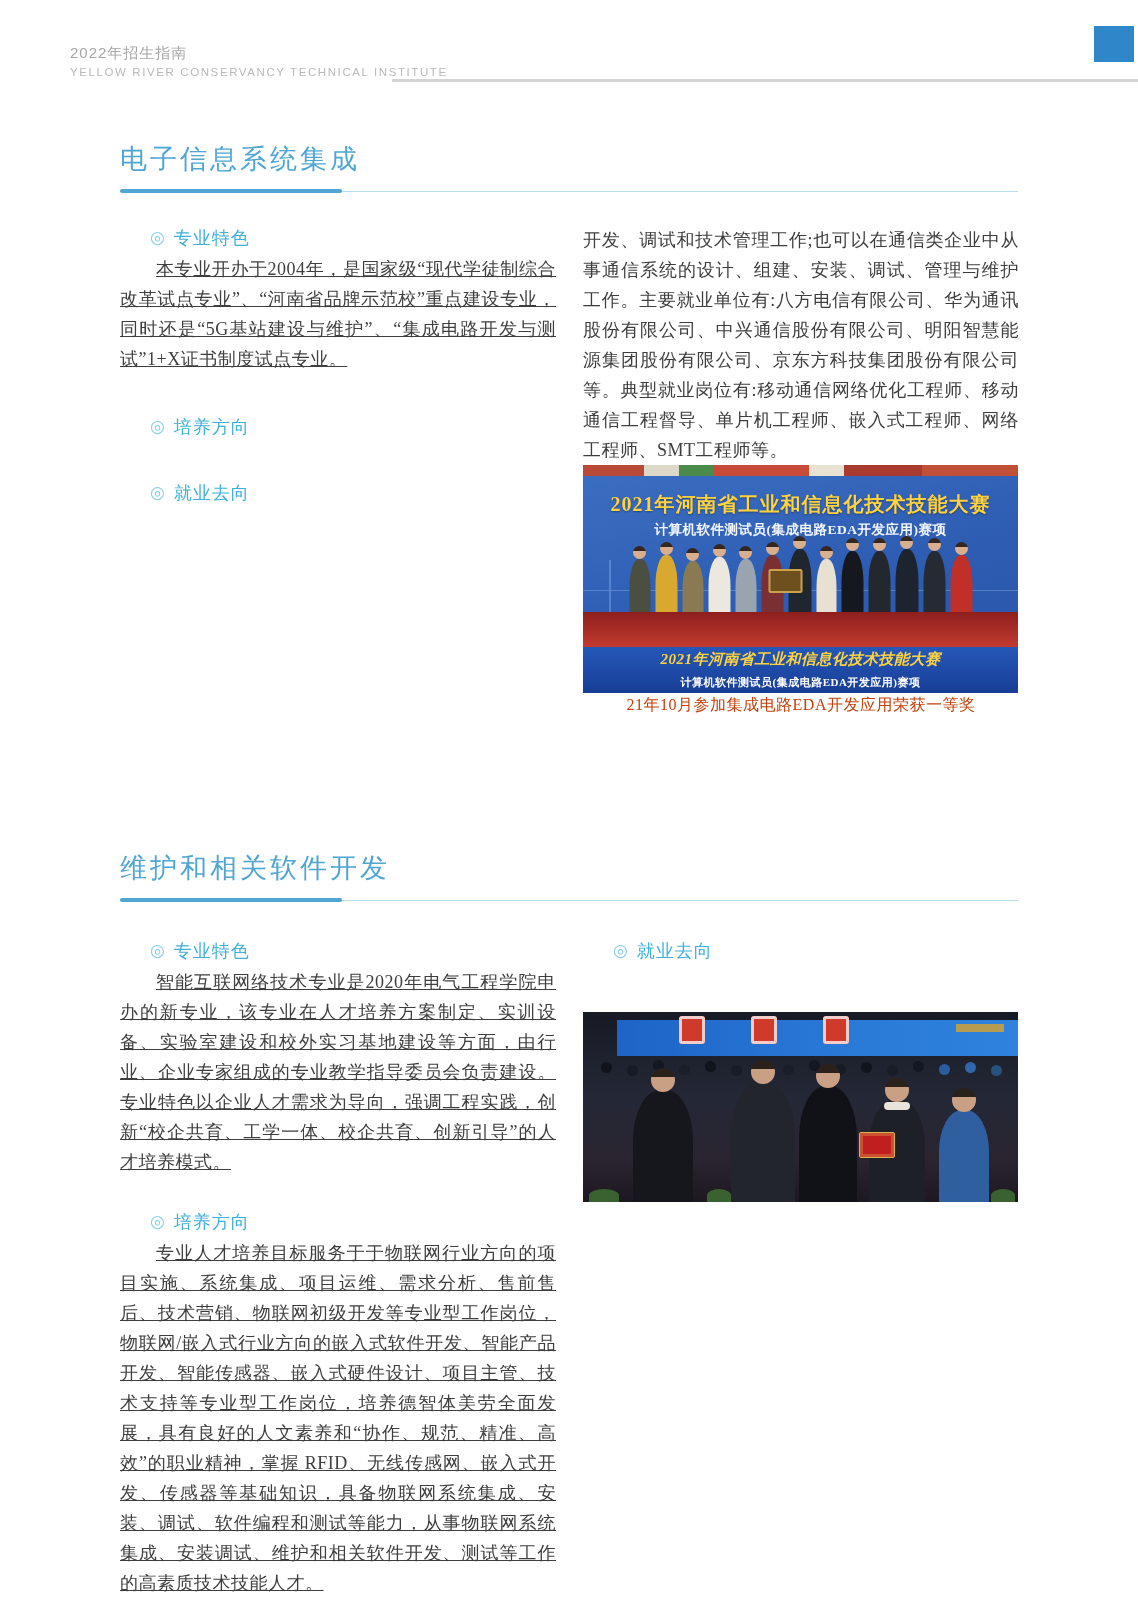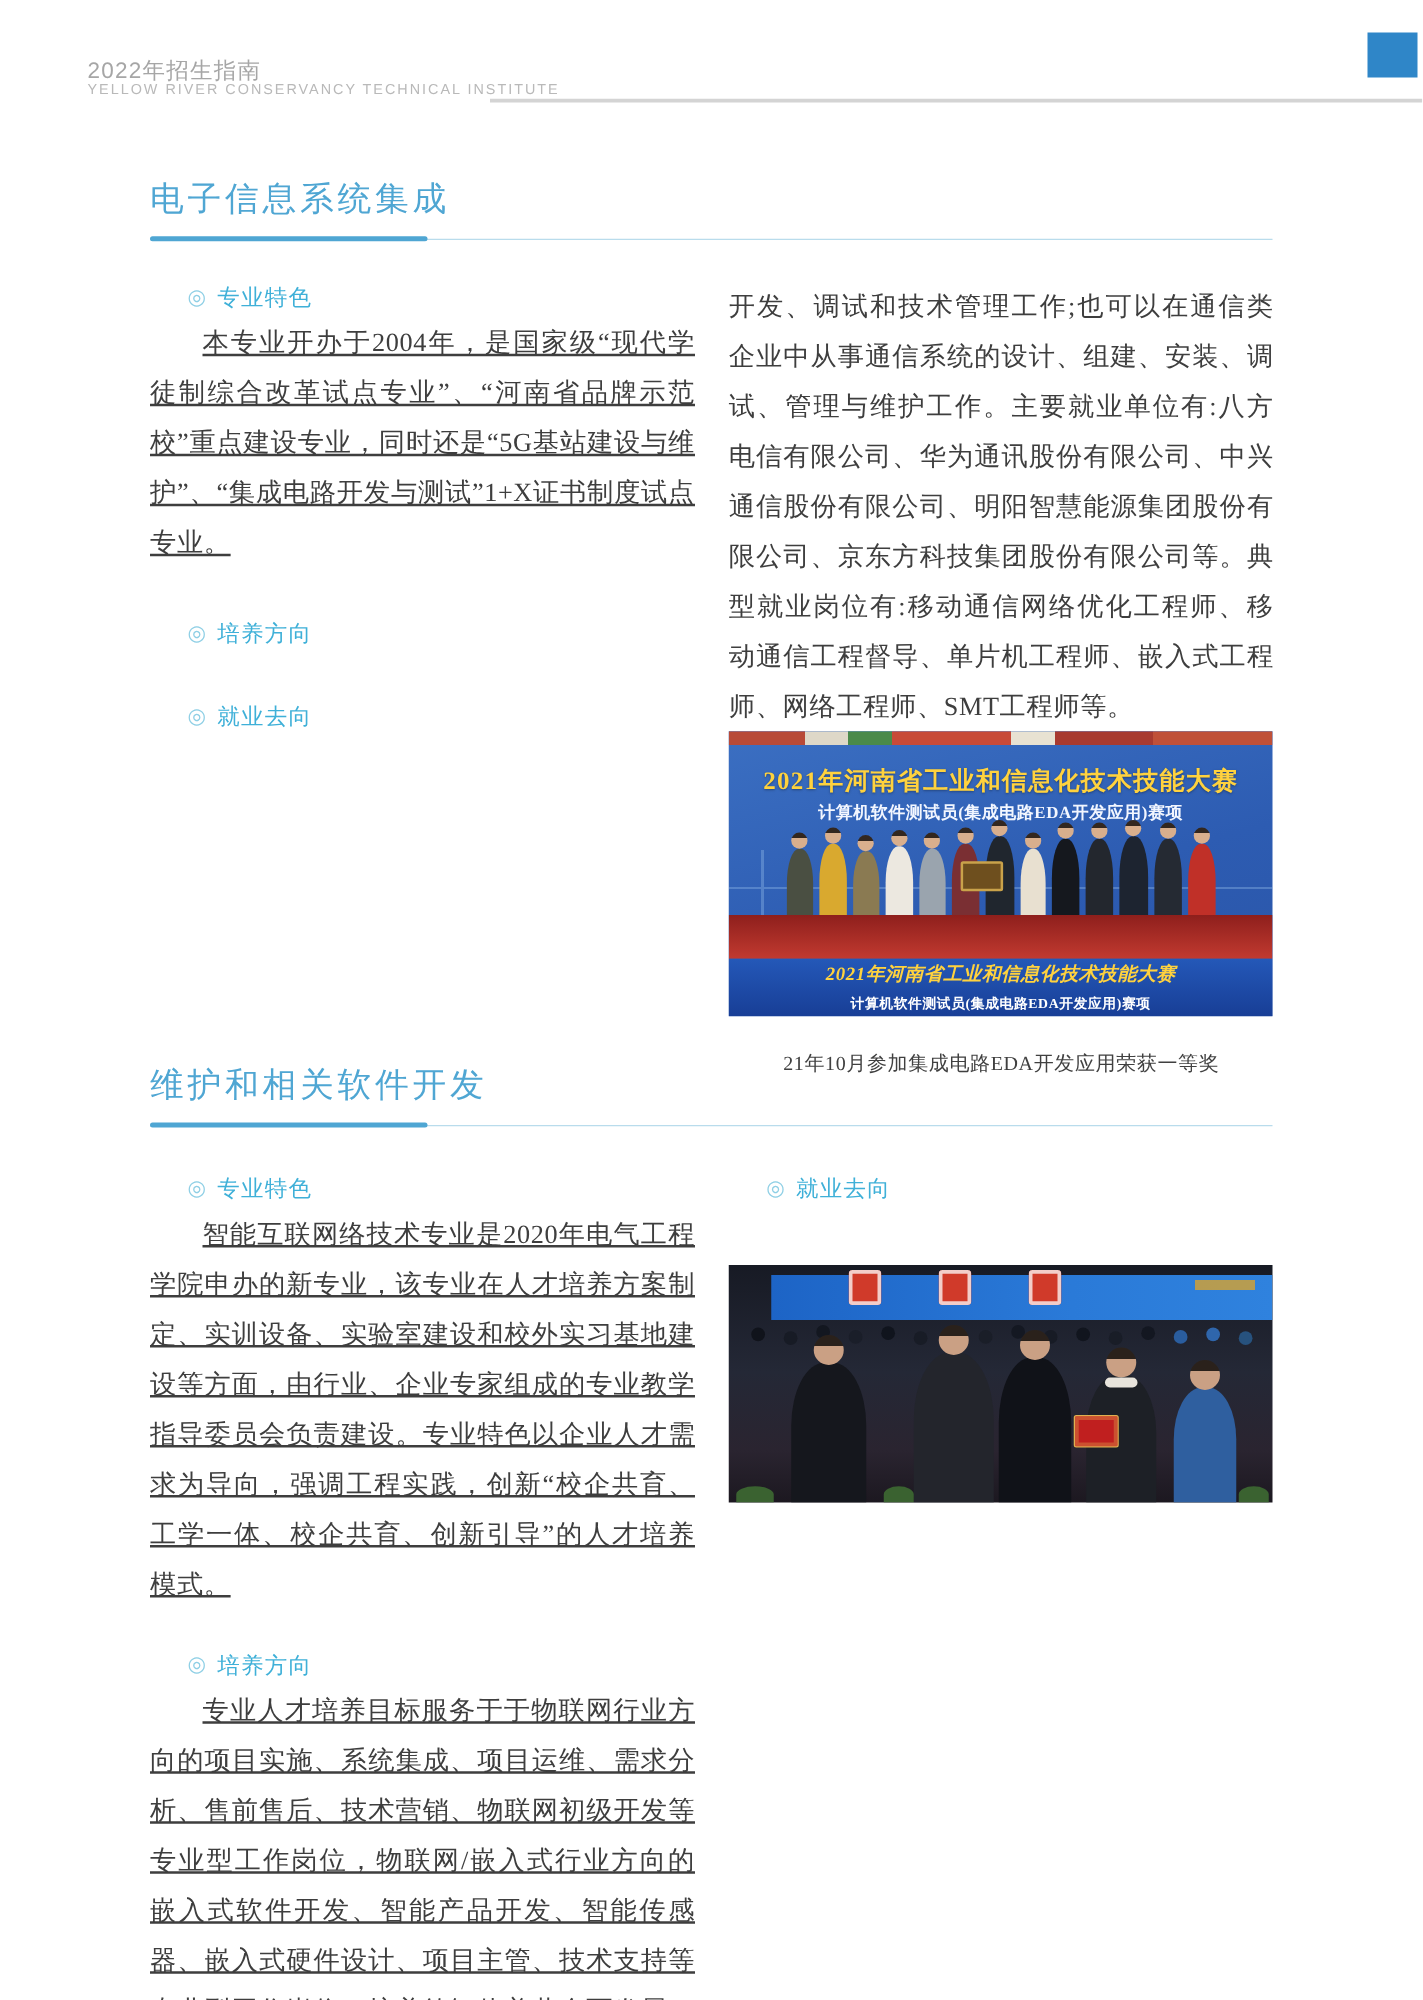--- a/index.html
+++ b/index.html
@@ -2,43 +2,43 @@
 <html><head>
 <meta charset="utf-8">
 <title>2022年招生指南</title>
 <style>
   html,body{margin:0;padding:0;background:#ffffff;}
   .page{position:relative;width:1138px;height:1600px;background:#ffffff;overflow:hidden;
         font-family:"Liberation Serif","DejaVu Serif",serif;}
 
   
   .hdr-cn{position:absolute;left:70px;top:44px;font-family:"Liberation Sans","DejaVu Sans",sans-serif;
-          font-size:18px;color:#a6a6a6;letter-spacing:1px;}
+          font-size:15px;color:#a6a6a6;letter-spacing:1px;}
   .hdr-en{position:absolute;left:70px;top:66px;font-family:"Liberation Sans","DejaVu Sans",sans-serif;
           font-size:11.5px;color:#b9b9b9;letter-spacing:1.6px;}
   .hdr-line{position:absolute;left:392px;top:79px;width:746px;height:3px;background:#d4d4d4;}
   .corner-box{position:absolute;left:1094px;top:26px;width:40px;height:36px;background:#2f86c8;}
 
   
   .sec-title{position:absolute;left:120px;font-size:27px;color:#4fa6d3;letter-spacing:3px;font-weight:500;}
   .rule-thin{position:absolute;left:120px;width:898px;height:1px;background:#b9dcec;}
   .rule-thick{position:absolute;left:120px;width:222px;height:4px;background:#4fa6d3;border-radius:2px;}
 
   
   .col{position:absolute;width:436px;}
   .subhead{display:flex;align-items:center;padding-left:30px;font-size:18px;color:#3fb0d8;
            letter-spacing:1px;line-height:26px;}
   .subhead .ring{color:#8ecfe5;font-size:17px;margin-right:8px;}
-  .para{margin:3px 0 0 0;font-size:21px;line-height:40px;color:#3e3e3e;text-align:justify;
+  .para{margin:3px 0 0 0;font-size:18px;line-height:30px;color:#3e3e3e;text-align:justify;
         letter-spacing:0.5px;}
   .indent{text-indent:2em;text-decoration:underline;}
   .mt{margin-top:40px;}
 
   
-  .caption{margin-top:28px;text-align:center;font-size:16px;color:#404040;letter-spacing:0.5px;}
+  .caption{margin-top:2px;text-align:center;font-size:16px;color:#c2410c;letter-spacing:0.5px;}
 
   
   .photo1{position:relative;width:435px;height:228px;overflow:hidden;margin-top:0;
           background:linear-gradient(165deg,#3b6fc2 0%,#2d5cb2 55%,#2a55a8 100%);}
   .p1-edge{position:absolute;top:0;left:0;width:100%;height:11px;
            background:linear-gradient(90deg,#b84a38 0 14%,#ded8c8 14% 22%,#4a8a4a 22% 30%,
                       #c84a38 30% 52%,#e8e2d2 52% 60%,#a83a30 60% 78%,#c05038 78% 100%);}
   .p1-circuit{position:absolute;left:0;right:0;top:95px;height:60px;opacity:.35;
       background:
         linear-gradient(90deg,transparent 0 6%,#9cc4ee 6% 6.4%,transparent 6.4% 100%),

